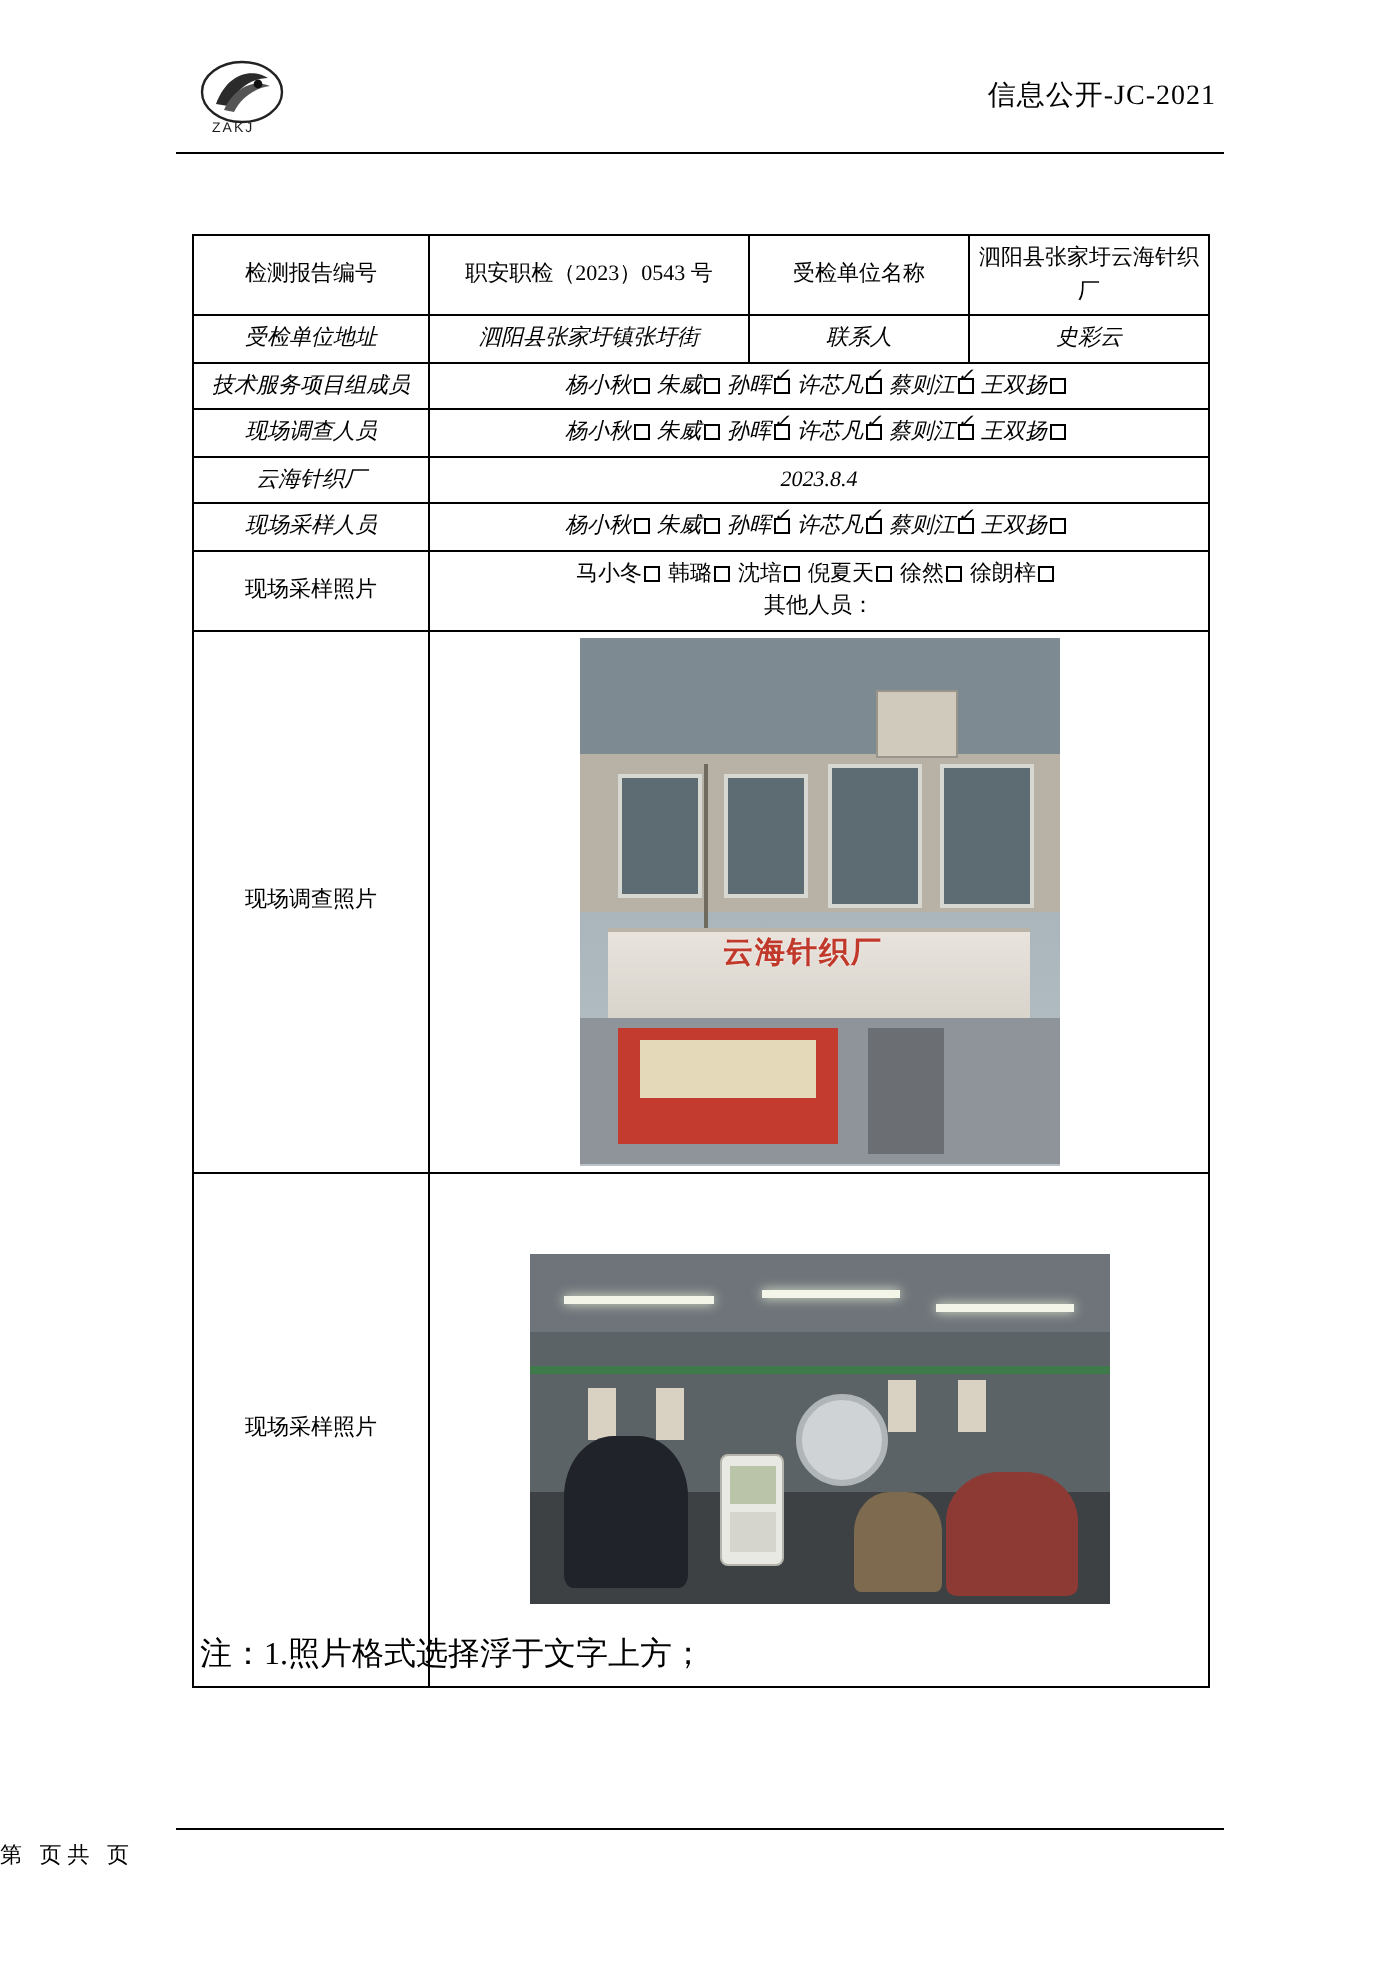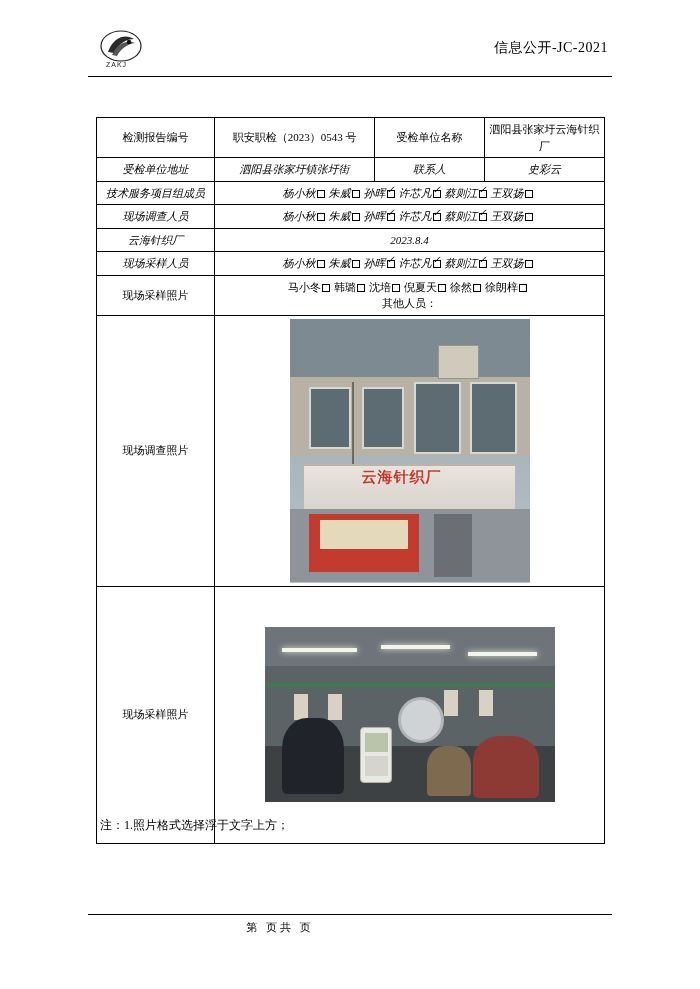--- a/index.html
+++ b/index.html
@@ -220,37 +220,37 @@
   }
   .p2-meter-scr { position:absolute; left:12%; top:10%; width:76%; height:34%; background:#b9c4a8; }
   .p2-meter-btns { position:absolute; left:12%; top:52%; width:76%; height:38%; background:#d5d5cd; }
   .p2-fan { position:absolute; left:46%; top:40%; width:40px; height:40px; border-radius:50%; background:#cfd3d6; border:3px solid #b0b5b8; }
 
   
   .note {
     position: absolute;
     left: 100px;
     top: 817px;
-    font-size: 12px;
+    font-size: 16px;
   }
 
   
   .footer-rule {
     position: absolute;
     left: 88px;
     top: 914px;
     width: 524px;
     border-bottom: 1px solid #000;
   }
   .footer {
     position: absolute;
     left: 0;
     top: 920px;
     width: 560px;
-    text-align: center;
+    text-align: left;
     font-size: 11px;
     letter-spacing: 3px;
   }
 </style>
 </head>
 <body>
 
 <div class="page">
 
   <div class="header">

